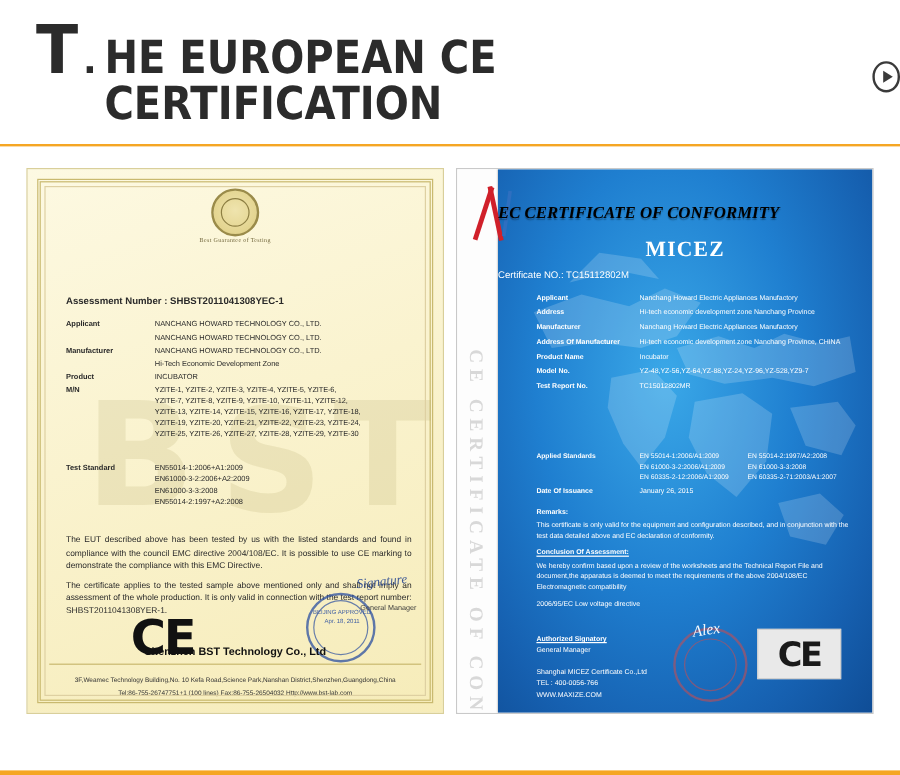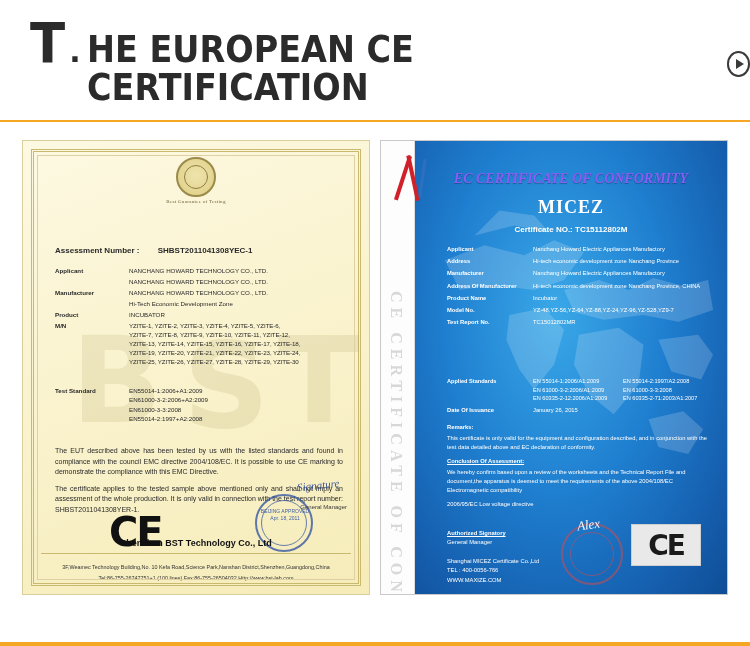--- a/index.html
+++ b/index.html
@@ -160,21 +160,21 @@
   }
   .cl-certnum {
     position: absolute;
     top: 105px;
     left: 32px;
     right: 24px;
     font-size: 8px;
     font-weight: bold;
     font-family: "Liberation Sans", sans-serif;
   }
-  .cl-certnum .v { font-weight: bold; margin-left: 16px; }
+  .cl-certnum .v { font-weight: bold; }
 
   .cl-table {
     position: absolute;
     top: 126px;
     left: 32px;
     right: 24px;
     font-family: "Liberation Sans", sans-serif;
     font-size: 6.2px;
     line-height: 1.45;
   }
@@ -356,43 +356,42 @@
     background: #d0202a;
     transform-origin: center;
   }
   .cr-redmark i:nth-child(1){ left: 4px; top: 0; width: 4px; height: 46px; transform: rotate(18deg); }
   .cr-redmark i:nth-child(2){ left: 14px; top: 0; width: 4px; height: 46px; transform: rotate(-12deg); }
   .cr-redmark i:nth-child(3){ left: 24px; top: 4px; width: 3px; height: 38px; transform: rotate(8deg); background:#2e6fc0; }
 
   .cr-title {
     position: absolute;
     left: 34px; right: 0; top: 30px;
-    text-align: center;
+    text-align: left;
     font-family: "Liberation Serif", serif;
     font-weight: bold;
     font-style: italic;
     font-size: 14px;
-    color: #8b5cf6;
+    color: #000000;
     text-shadow: 0 1px 1px rgba(0,0,0,.3);
   }
   .cr-brand {
     position: absolute;
     left: 34px; right: 0; top: 56px;
     text-align: center;
     font-family: "Liberation Serif", serif;
     font-weight: bold;
     font-size: 18px;
     color: #ffffff;
     letter-spacing: 1px;
   }
   .cr-certno {
     position: absolute;
     left: 34px; right: 0; top: 84px;
-    text-align: center;
-    font-weight: bold;
+    font-weight: normal;
     font-size: 8px;
     color: #ffffff;
   }
 
   .cr-fields {
     position: absolute;
     left: 66px;
     right: 14px;
     top: 104px;
     font-size: 5.8px;

